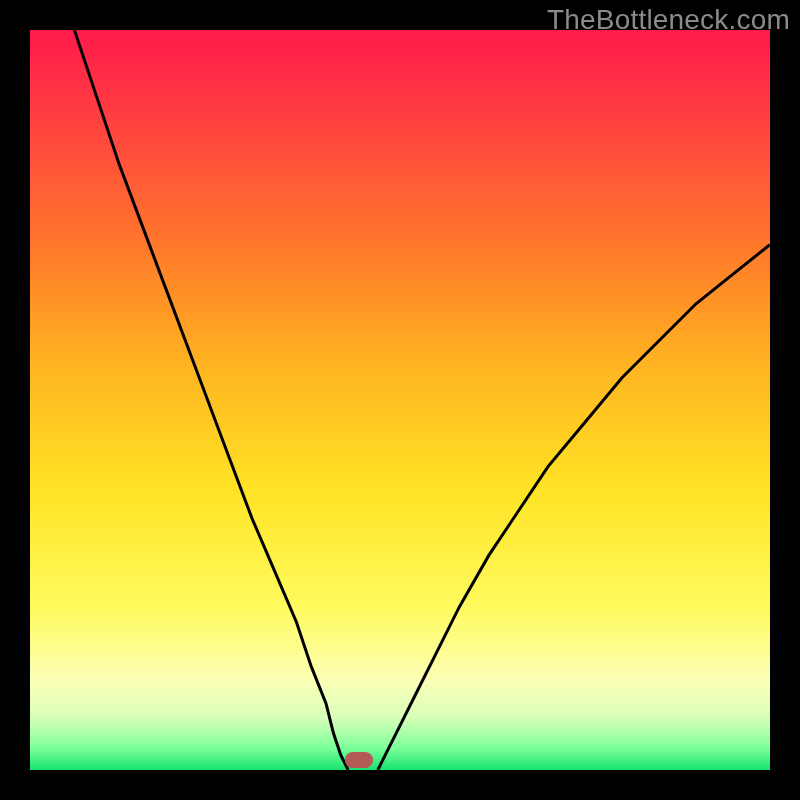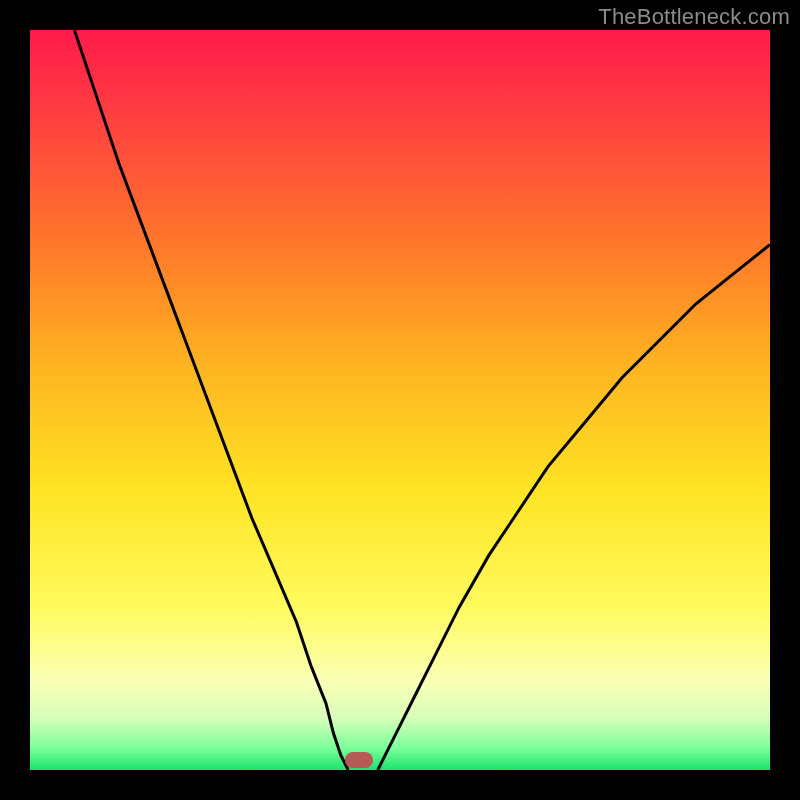--- a/index.html
+++ b/index.html
@@ -51,21 +51,21 @@
     width: 28px;
     height: 16px;
     border-radius: 8px;
     background: #b55a56;
   }
   .watermark {
     position: absolute;
     top: 4px;
     right: 10px;
     color: #8b8b8b;
-    font-size: 22px;
+    font-size: 28px;
     font-weight: 500;
     letter-spacing: 0.2px;
     user-select: none;
   }
 </style>
 </head>
 <body>
 
 <div class="frame">
 

